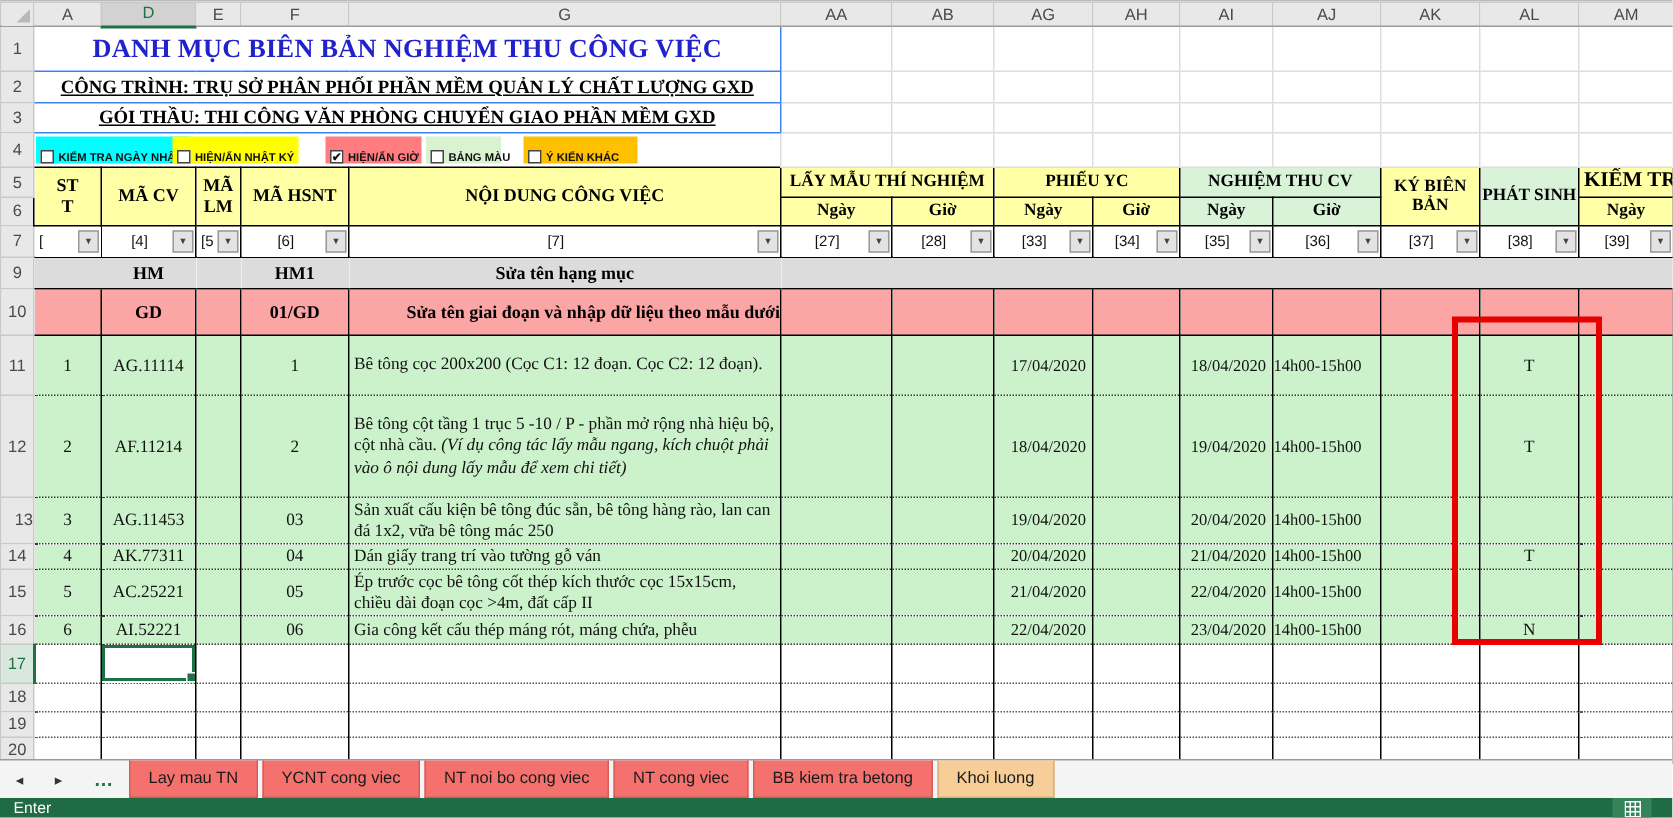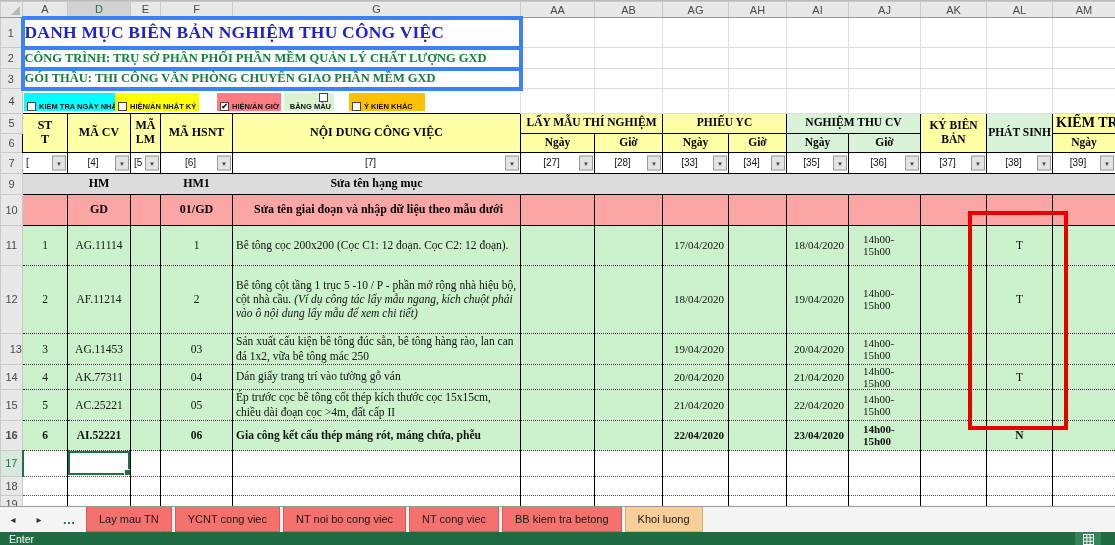--- a/index.html
+++ b/index.html
@@ -19,35 +19,35 @@
   th.corner { position: relative; }
   th.corner .tri { position:absolute; right:2px; bottom:2px; width:0; height:0;
     border-left:9px solid transparent; border-bottom:9px solid #B9B9B9; }
 
   
   .lg { border: 1px solid #DDDDDD; background:#fff; }                               
   .dv { border-left:1px solid #000; border-right:1px solid #000; 
         border-bottom:1px dotted #333; }
 
   
-  .titlecell { border:4px solid #3b82f6; font-family:"Liberation Serif",serif; font-weight:bold;
-               text-align:left; padding-left:8px; background:#fff; }
+  .titlecell { border:1px solid #3b82f6; font-family:"Liberation Serif",serif; font-weight:bold;
+               text-align:center; padding-left:8px; background:#fff; }
   .t1 { font-size:17.5px; color:#2222CD; letter-spacing:.2px; }
-  .t2 { font-size:12.5px; color:#15803d; }
+  .t2 { font-size:12.5px; color:#000000;text-decoration:underline; }
 
   
   .chipwrap { position:relative; height:22px; }
   .chip { position:absolute; top:2px; height:18px; display:flex; align-items:flex-end;
           font-size:7.5px; font-weight:bold; color:#111; padding:0 3px; white-space:nowrap; }
   .chip .box { width:9px; height:9px; background:#fff; border:1px solid #444; margin-right:3px;
                font-size:8px; line-height:7px; text-align:center; color:#111; flex:0 0 auto;}
   .chip-cyan  { left:1px;   width:103px; background:#00FFFF; }
   .chip-yel   { left:92px; width:84px;  background:#FFFF00; }
   .chip-red   { left:194px; width:64px;  background:#FF7C80; }
-  .chip-grn   { left:261px; width:50px;  background:#D9F2D0;flex-direction:column; }
+  .chip-grn   { left:261px; width:50px;  background:#D9F2D0; }
   .chip-org   { left:326px; width:76px;  background:#FFC000; }
 
   
   .hy { background:#FFFFA6; } .hg { background:#D9F3D9; }
   .hcell { border:1px solid #000; font-family:"Liberation Serif",serif; font-weight:bold;
            font-size:12px; text-align:center; white-space:pre-line; line-height:1.15; }
   .hsmall { font-size:11.5px; }
   .nowrap { white-space:nowrap; }
 
   
@@ -57,43 +57,43 @@
   .fcell .dd { position:absolute; right:1px; top:50%; transform:translateY(-50%);
                width:14px; height:15px; background:#E3E3E3; border:1px solid #999;
                font-size:6px; color:#444; line-height:14px; text-align:center; }
   .fcell.left { text-align:left; padding-left:3px; }
 
   
   .gray td.gr { background:#DCDCDC; border-top:1px solid #000; border-bottom:1px solid #000;
                 font-family:"Liberation Serif",serif; font-weight:bold; font-size:12px; text-align:center; }
   .r10 td.w { background:#fca5a5; border:1px solid #000; font-family:"Liberation Serif",serif;
               font-weight:bold; font-size:12px; text-align:center; }
-  .r10 td.w.lft { text-align:center; padding-left:4px; }
+  .r10 td.w.lft { text-align:right; padding-left:4px; }
 
   
   .d { background:#CCF2CC; font-family:"Liberation Serif",serif; font-size:11.5px; color:#111; }
   .d.ctr { text-align:center; }
   .d.lft { text-align:left; padding-left:3px; padding-right:2px; line-height:1.22; }
   .d.rgt { text-align:right; padding-right:4px; font-size:11px;margin-left:24px; }
-  .d.tm  { text-align:left; padding-left:14px; font-size:11px; }
+  .d.tm  { text-align:left; padding-left:0; font-size:11px; }
   .note { font-style:italic; }
 
   
   .e { background:#fff; border-left:1px solid #000; border-right:1px solid #000;
        border-bottom:1px dotted #555; }
   td.acell { position:relative; }
   .active-cell { position:absolute; top:0; left:0; right:0; bottom:1px; border:2px solid #1E7145; }
   .active-cell::after { content:""; position:absolute; right:-3px; bottom:-3px; width:5px; height:5px;
        background:#1E7145; border:1px solid #fff; }
 
   
   .rL  td,.rL  th{height:16px;} .r1 td{height:30px;} .r2 td{height:21px;} .r3 td{height:20px;}
   .r4 td{height:22px;} .r5 td{height:20px;} .r6 td{height:19px;} .r7 td{height:21px;}
   .r9 td{height:21px;} .r10 td{height:31px;} .r11 td{height:40px;} .r12 td{height:68px;}
-  .r13 td{height:31px;text-align:right;} .r14 td{height:17px;} .r15 td{height:31px;} .r16 td{height:30px;font-weight:bold;}
+  .r13 td{height:31px;text-align:right;} .r14 td{height:17px;} .r15 td{height:31px;} .r16 td{height:19px;}
   .r17 td{height:26px;} .r18 td{height:19px;} .r19 td{height:17px;} .r20 td{height:17px;}
 
   
   .red-rect { position:absolute; left:968px; top:210px; width:100px; height:219px;
               border:4px solid #E60000; z-index:6; pointer-events:none; }
 
   
   .tabbar { position:absolute; left:0; top:505px; width:1115px; height:26px; background:#F4F4F4;
             border-top:1px solid #9a9a9a; display:flex; align-items:stretch; font-size:11px; }
   .navbtn { width:26px; display:flex; align-items:center; justify-content:center; color:#333;

